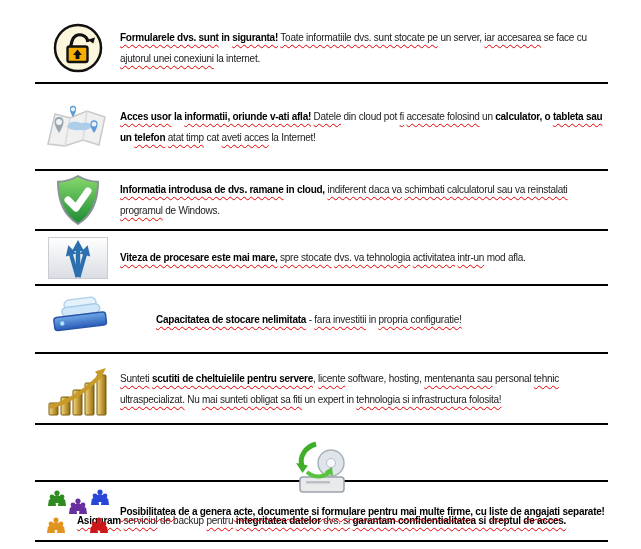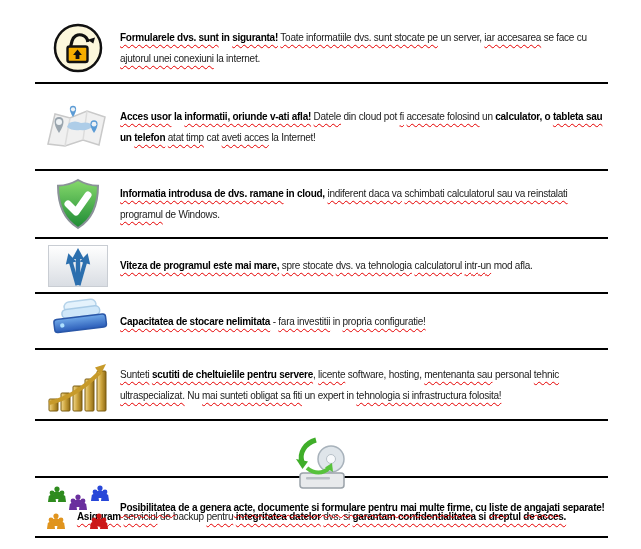--- a/index.html
+++ b/index.html
@@ -1,23 +1,23 @@
 <!DOCTYPE html>
 <html><head>
 <meta charset="utf-8">
 <style>
   html,body{margin:0;padding:0;background:#fff;}
   body{width:641px;height:549px;overflow:hidden;font-family:"Liberation Sans","DejaVu Sans",sans-serif;}
   .page{box-sizing:border-box;width:641px;height:549px;padding:0 33px 32px 35px;background:#fff;}
   .row{display:flex;align-items:center;border-bottom:2px solid #000;box-sizing:border-box;}
   .r1{height:84px;padding-top:14px;}
   .r2{height:87px;}
-  .r3{height:68px;}
+  .r3{height:60px;}
   .r4{height:55px;}
-  .r5{height:56px;}
+  .r5{height:68px;gap:36px;}
   .r6{height:71px;align-items:center;}
   .r7{height:57px;flex-direction:column;}
   .r8{height:60px;}
   .icon-cell{flex:0 0 85px;width:85px;display:flex;align-items:center;justify-content:center;}
   .text-cell{flex:1;min-width:0;}
   .feature-text{margin:0;font-size:10px;line-height:21px;color:#1b1b1b;letter-spacing:-0.25px;}
   .b{font-weight:bold;color:#000;}
   .w{text-decoration-line:underline;text-decoration-style:wavy;text-decoration-color:#e60000;text-decoration-thickness:1px;text-underline-offset:2.5px;text-decoration-skip-ink:none;}
 </style>
 </head>
@@ -99,21 +99,21 @@
           </g>
         <g transform="rotate(16 30 42)">
             <path d="M30 40 V16" stroke="#2c6fae" stroke-width="4" fill="none"></path>
             <path d="M30 7 l-5.5 10 h11 Z" fill="#2c6fae"></path>
           </g>
         <path d="M30 40 V13" stroke="#2c6fae" stroke-width="4.5" fill="none"></path>
           <path d="M30 3 l-6 11 h12 Z" fill="#2c6fae"></path>
       </svg>
     </div>
     <div class="text-cell">
-        <p class="feature-text"><span class="b w">Viteza de programul este mai mare,</span><span class=""> </span><span class="w">spre stocate</span><span class=""> </span><span class="w">dvs. va tehnologia</span><span class=""> </span><span class="w">calculatorul</span><span class=""> </span><span class="w">intr-un</span><span class=""> mod afla.</span></p>
+        <p class="feature-text"><span class="b w">Viteza de procesare este mai mare,</span><span class=""> </span><span class="w">spre stocate</span><span class=""> </span><span class="w">dvs. va tehnologia</span><span class=""> </span><span class="w">activitatea</span><span class=""> </span><span class="w">intr-un</span><span class=""> mod afla.</span></p>
       </div>
   </div>
 
   <div class="row r5">
     <div class="icon-cell">
       <svg width="68" height="46" viewBox="0 0 68 46">
         <defs>
           <linearGradient id="gDrive" x1="0" y1="0" x2="0" y2="1">
             <stop offset="0" stop-color="#6fa8e8"></stop>
               <stop offset="1" stop-color="#2a5cb8"></stop>

